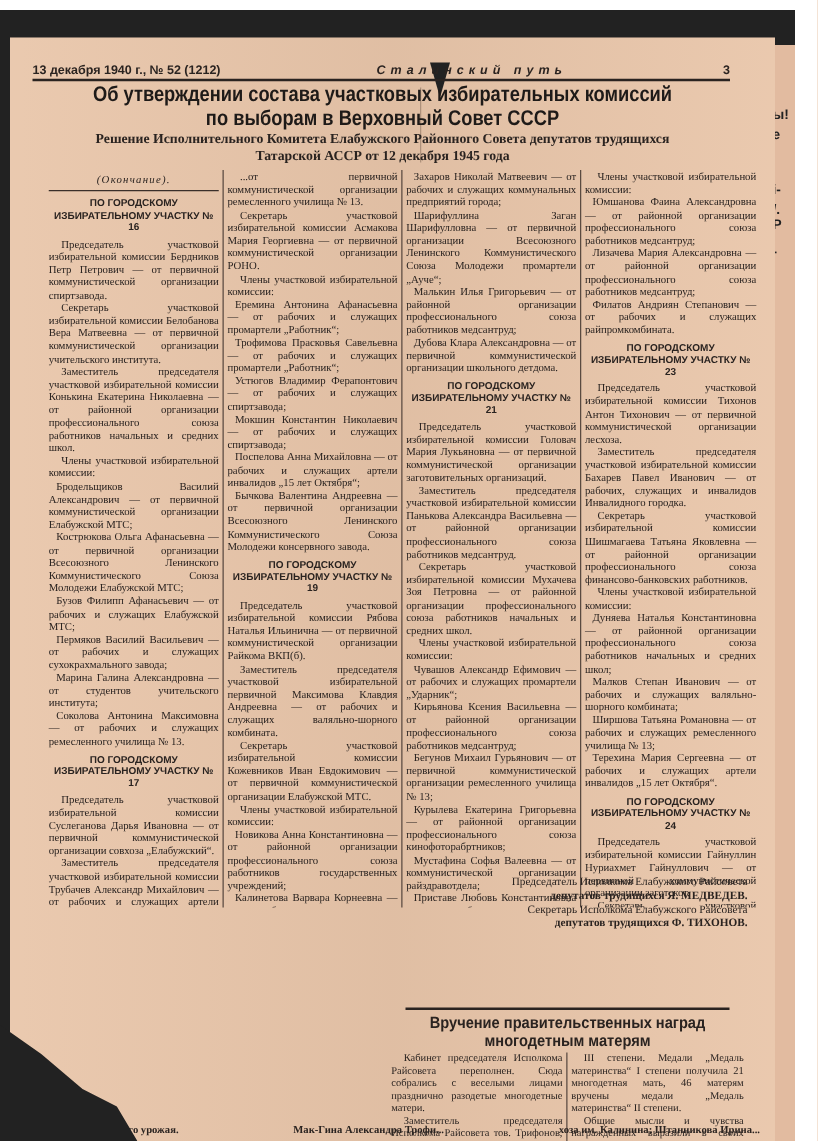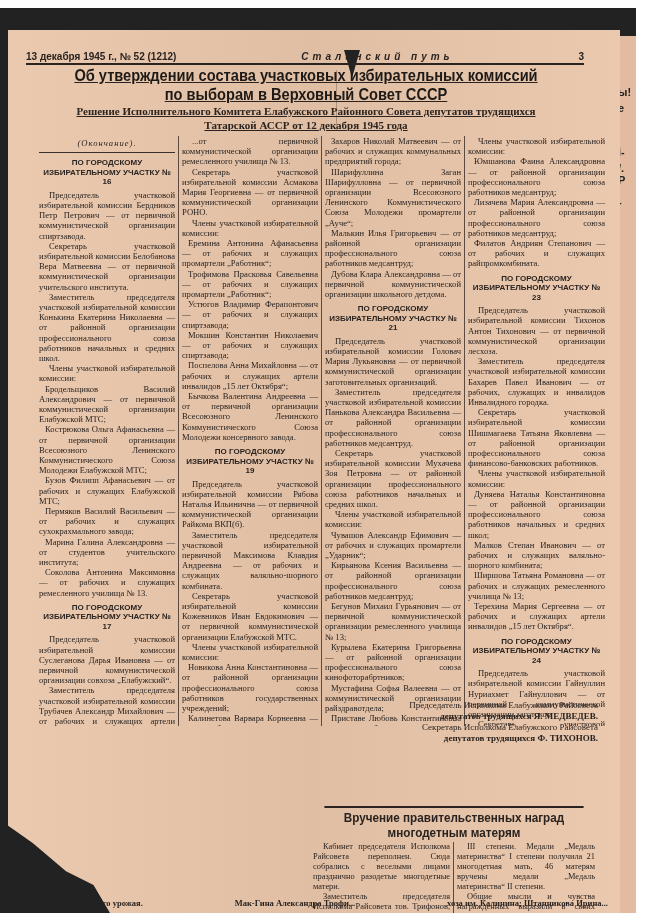--- a/index.html
+++ b/index.html
@@ -7,21 +7,21 @@
   .scan-bg{position:absolute;left:0;top:8px;width:636px;height:905px;background:#222;}
   .page{position:absolute;left:8px;top:30px;width:612px;height:883px;background:#e9c6aa;
         background-image:linear-gradient(90deg,rgba(255,255,255,0.06),rgba(0,0,0,0.04) 50%,rgba(255,255,255,0.05));
         overflow:hidden;color:#2a2320;}
   .notch{position:absolute;left:336px;top:20px;width:0;height:0;border-left:8px solid transparent;border-right:8px solid transparent;border-top:28px solid #222;}
   .next-page{position:absolute;left:612px;top:36px;width:24px;height:877px;background:#e2bba0;overflow:hidden;}
   .next-page span{position:absolute;left:6px;font:bold 11px "Liberation Sans",sans-serif;color:#222;}
   .masthead{position:absolute;left:26px;top:44px;width:558px;height:18px;border-bottom:2px solid #2a2320;
             font:bold 10px "Liberation Sans",sans-serif;display:flex;justify-content:space-between;align-items:flex-end;padding-bottom:1px;}
   .masthead .paper{letter-spacing:4px;font-style:italic;}
-  .headline{position:absolute;left:20px;top:64px;width:572px;text-align:center;text-decoration:underline;}
+  .headline{position:absolute;left:20px;top:64px;width:572px;text-align:center;}
   .headline h1{margin:0;font:bold 17px/19px "Liberation Sans",sans-serif;color:#1e1a18;transform:scaleX(0.86);}
   .headline .sub{font:bold 11px/13px "Liberation Serif",serif;margin-top:1px;}
   .cols{position:absolute;left:20px;top:140px;width:574px;height:620px;display:flex;}
   .col{width:143px;padding:0 3px;box-sizing:border-box;font-size:8.6px;line-height:10.2px;text-align:justify;overflow:hidden;border-right:1px solid #5a4a40;}
   .col:last-child{border-right:none;}
   .col p{margin:0;text-indent:10px;}
   .col p.m{text-indent:6px;}
   .sec-h{font:bold 8px/9.5px "Liberation Sans",sans-serif;text-align:center;margin:5px 0 3px;}
   .cont{text-align:center;font-style:italic;letter-spacing:1px;margin:2px 0 4px;border-bottom:1px solid #3a2f2a;padding-bottom:4px;}
   .signs{position:absolute;left:310px;top:703px;width:288px;text-align:right;font-size:9px;line-height:11px;}
@@ -45,21 +45,21 @@
   <span style="top:126px">/.</span>
   <span style="top:138px">Р</span>
   <span style="top:160px">-</span>
 </div>
 
 <div class="page">
   <div class="notch"></div>
   <div class="foldline"></div>
 
   <div class="masthead" style="left:18px;top:14px;">
-    <span>13 декабря 1945 г., № 52 (1212)</span>
+    <span>13 декабря 1940 г., № 52 (1212)</span>
     <span class="paper">Сталинский путь</span>
     <span>3</span>
   </div>
 
   <div class="headline" style="left:12px;top:36px;">
     <h1>Об утверждении состава участковых избирательных комиссий</h1>
     <h1>по выборам в Верховный Совет СССР</h1>
     <div class="sub">Решение Исполнительного Комитета Елабужского Районного Совета депутатов трудящихся</div>
     <div class="sub">Татарской АССР от 12 декабря 1945 года</div>
   </div>

